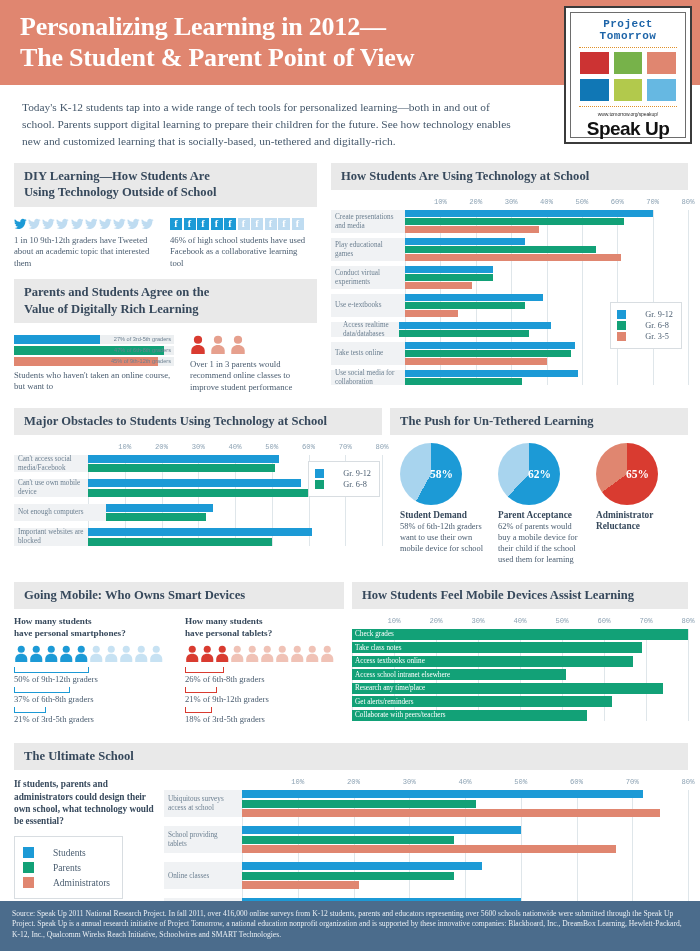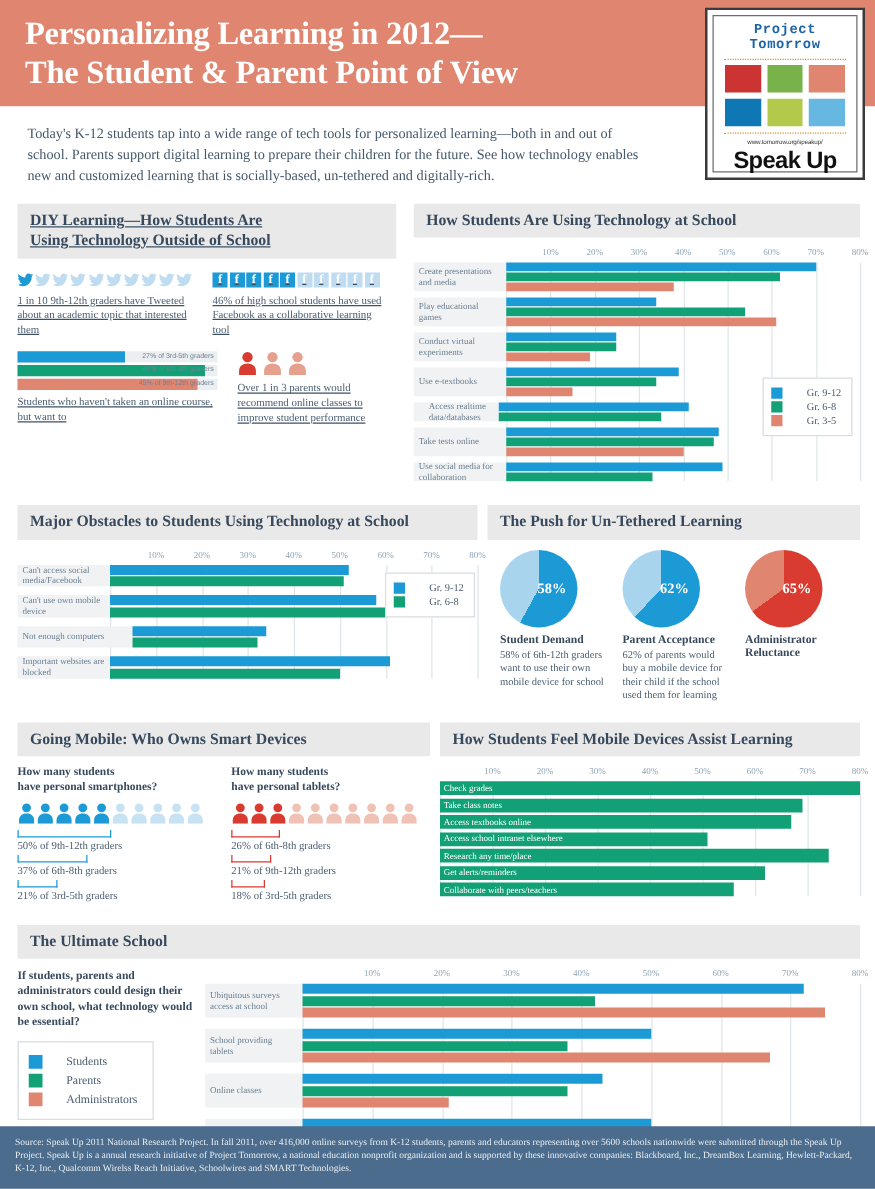--- a/index.html
+++ b/index.html
@@ -73,21 +73,21 @@
     background: #e9e9e9;
     color: #37495c;
     font-weight: bold;
     font-size: 12.6px;
     line-height: 1.28;
     padding: 5px 10px 6px 10px;
   }
 
   
   .row { display: flex; }
-  .col-left  { width: 323px; padding-left: 14px; padding-right: 6px; text-decoration: underline; }
+  .col-left  { width: 323px; padding-left: 14px; padding-right: 6px; }
   .col-right { width: 377px; padding-left: 8px; padding-right: 12px; }
   .small-txt { font-size: 8.7px; line-height: 1.34; color: #4a5d70; }
 
   
   .icon-row { display: flex; gap: 1.5px; margin: 6px 0 5px 0; }
   .tw { width: 13px; height: 12px; }
   .fb { width: 12px; height: 12px; display:flex; align-items:center; justify-content:center;
         color:#fff; font-family:"Liberation Serif",serif; font-weight:bold; font-size:10px; line-height:1;}
 
   
@@ -98,21 +98,21 @@
     position: absolute; right: 3px; top: 0px;
     font-size: 5.6px; color: #fff; font-family:"Liberation Sans",sans-serif;
     line-height: 9px; white-space: nowrap;
   }
 
   
   .chart { position: relative; font-size: 7.4px; }
   .chart-axis { position: relative; height: 12px; }
   .tick-lbl {
     position: absolute; top: 0; transform: translateX(-50%);
-    color: #8fa4b5; font-family: Liberation Serif, serif; font-size: 7.2px;
+    color: #8fa4b5; font-family: Liberation Mono, monospace; font-size: 7.2px;
   }
   .plot { position: relative; }
   .gridline { position: absolute; top: 0; bottom: 0; width: 1px; background: #dfe6ea; }
   .crow { position: relative; display: flex; align-items: stretch; }
   .crow-lbl {
     background: #f0f2f4; color: #6b7f90; font-size: 7.2px; line-height: 1.2;
     display:flex; align-items:center; padding: 2px 4px;
     font-family: "Liberation Serif", serif;
   }
   .crow-bars { position: relative; flex: 1; }
@@ -250,20 +250,24 @@
               <div class="fb" style="background: rgb(191, 220, 241);">f</div>
               <div class="fb" style="background: rgb(191, 220, 241);">f</div>
               <div class="fb" style="background: rgb(191, 220, 241);">f</div>
               <div class="fb" style="background: rgb(191, 220, 241);">f</div>
               <div class="fb" style="background: rgb(191, 220, 241);">f</div>
             </div>
           <div class="small-txt">46% of high school students have used Facebook as a collaborative learning tool</div>
         </div>
       </div>
 
+      <div class="sec-head" style="margin-top:10px">
+        <span>Parents and Students Agree on the</span><br>
+        <span>Value of Digitally Rich Learning</span>
+      </div>
 
       <div style="display:flex; gap:16px; margin-top:6px">
         <div style="width:165px">
           <div class="minibars" id="mini-bars">
               <div class="minibar-track">
                 <div class="minibar-fill" style="width: 54%; background: rgb(28, 154, 214);"></div>
                 <div class="minibar-lbl" style="color: rgb(109, 128, 145);">27% of 3rd-5th graders</div>
               </div>
               <div class="minibar-track">
                 <div class="minibar-fill" style="width: 94%; background: rgb(18, 161, 119);"></div>

